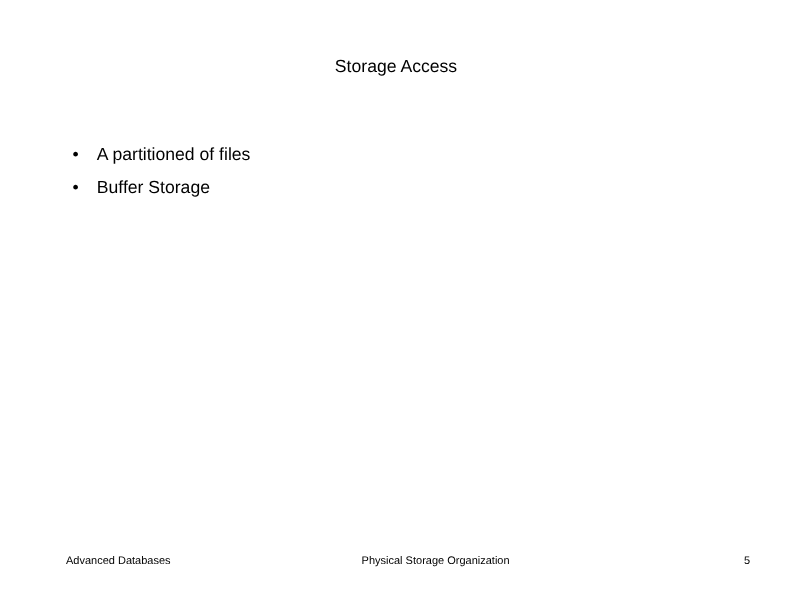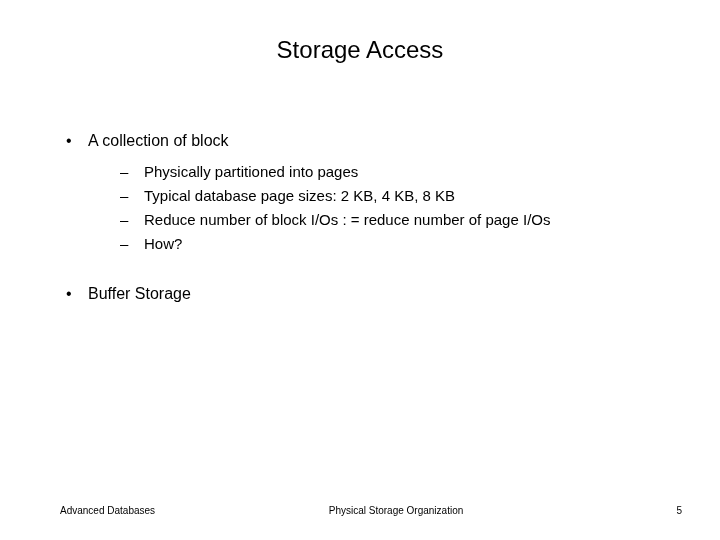--- a/index.html
+++ b/index.html
@@ -14,25 +14,25 @@
     overflow: hidden;
   }
   .slide {
     width: 720px;
     height: 540px;
     position: relative;
     box-sizing: border-box;
   }
   .title {
     position: absolute;
-    top: 36px;
+    top: 52px;
     left: 0;
     width: 100%;
     text-align: center;
-    font-size: 24px;
+    font-size: 16px;
     font-weight: 400;
   }
   .content {
     position: absolute;
     top: 130px;
     left: 60px;
     right: 40px;
     font-size: 16px;
     line-height: 1.35;
   }
@@ -96,35 +96,21 @@
 </head>
 <body>
 
 <div class="slide">
 
   <div class="title">Storage Access</div>
 
   <div class="content">
 
     <div class="bullet-l1">
-      <span>A collection of block</span>
-    </div>
-    <div class="sub-list">
-      <div class="bullet-l2">
-        <span class="txt">Physically partitioned into pages</span>
-      </div>
-      <div class="bullet-l2">
-        <span class="txt">Typical database page sizes: 2 KB, 4 KB, 8 KB</span>
-      </div>
-      <div class="bullet-l2">
-        <span class="txt">Reduce number of block I/Os : = reduce number of page I/Os</span>
-      </div>
-      <div class="bullet-l2">
-        <span class="txt">How?</span>
-      </div>
+      <span>A partitioned of files</span>
     </div>
 
     <div class="bullet-l1">
       <span>Buffer Storage</span>
     </div>
 
   </div>
 
   <div class="footer">
     <div class="footer-left">Advanced Databases</div>

